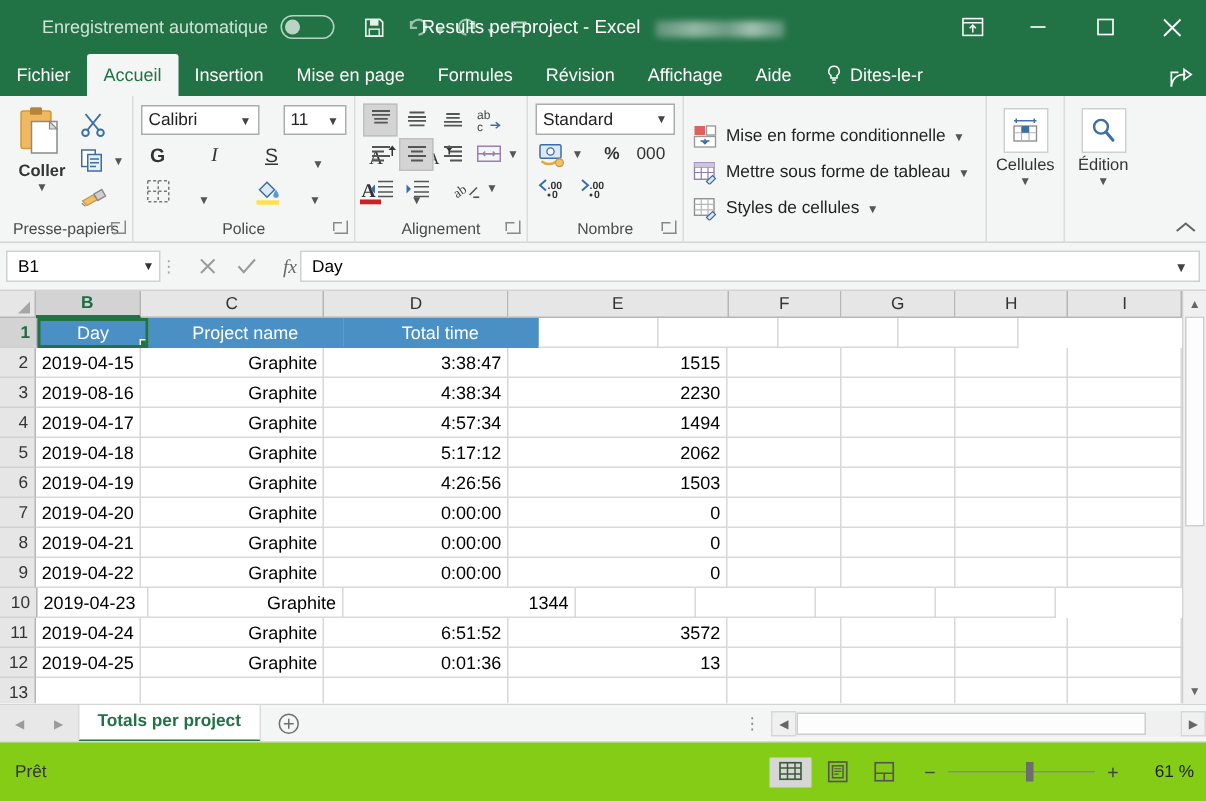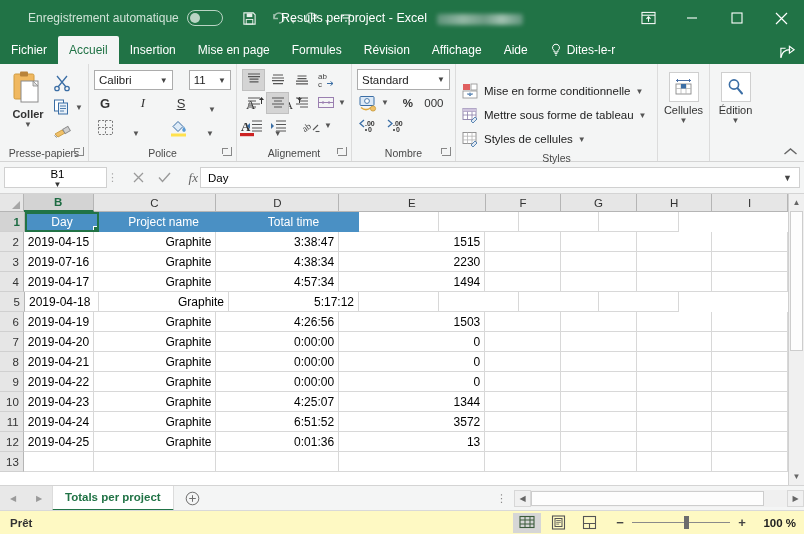--- a/index.html
+++ b/index.html
@@ -141,21 +141,21 @@
   .big-lbl { font-size: 11px; color: #333; margin-top: 2px; }
   .ribbon-collapse { position: absolute; right: 6px; bottom: 4px; color: #666; }
 
   
   .formulabar {
     height: 32px; background: #f4f5f5; display: flex; align-items: center;
     padding: 0 4px; flex: none; border-bottom: 1px solid #d4d4d4;
   }
   .namebox {
     width: 103px; height: 21px; background: #fff; border: 1px solid #d0d0d0;
-    display: flex; align-items: center; padding: 0 3px 0 7px; font-size: 11.5px; color: #000; flex-direction: column;
+    display: flex; align-items: center; padding: 0 3px 0 7px; font-size: 11.5px; color: #000;
   }
   .namebox .nv { flex: 1; }
   .fb-sep { width: 10px; text-align: center; color: #a6a6a6; font-size: 11px; letter-spacing:0; }
   .fb-btns { display: flex; align-items: center; gap: 0px; }
   .fb-btn { width: 27px; height: 22px; display: flex; align-items: center; justify-content: flex-end;
             color: #9a9a9a; font-size: 13px; }
   .fb-input {
     flex: 1; height: 21px; background: #fff; border: 1px solid #d0d0d0; border-left: 1px solid #d0d0d0;
     display: flex; align-items: center; padding: 0 4px 0 7px; font-size: 11.5px; color: #000;
     margin-left: 2px;
@@ -236,22 +236,22 @@
   .sheet-ellipsis { margin-left: auto; color:#8a8a8a; font-size: 11px; letter-spacing: 1px; padding-right: 6px;}
   .hscroll-area { width: 290px; height: 17px; display: flex; align-items: center; }
   .hs-btn { width: 17px; height: 17px; background: #f0f0f0; border: 1px solid #d7d7d7;
             display:flex; align-items:center; justify-content:center; color:#666; font-size:8px;}
   .hs-track { flex: 1; height: 17px; background: #f0f0f0; position: relative; }
   .hs-thumb { position: absolute; left:0; top:1px; bottom:1px; width: 233px;
               background:#fdfdfd; border: 1px solid #cdcdcd; }
 
   
   .statusbar {
-    height: 24px; background: #fef9c3; display: flex; align-items: center;
-    flex: none; border-top: 1px solid #d9d9d9; font-size: 11.5px; color: #333; font-weight: bold;
+    height: 40px; background: #84cc16; display: flex; align-items: center;
+    flex: none; border-top: 1px solid #d9d9d9; font-size: 11.5px; color: #333;
   }
   .status-text { padding-left: 10px; }
   .status-right { margin-left: auto; display: flex; align-items: center; padding-right: 8px; gap: 3px; }
   .viewbtn { width: 28px; height: 20px; display: flex; align-items: center; justify-content: center; color:#444;}
   .viewbtn.sel { background: #d6d6d6; }
   .zoom-ctl { display: flex; align-items: center; gap: 6px; margin-left: 8px; }
   .zoom-sign { font-size: 13px; color: #444; width: 12px; text-align:center;}
   .zoom-track { width: 98px; height: 1px; background: #8a8a8a; position: relative; }
   .zoom-thumb { position: absolute; left: 52px; top: -6px; width: 5px; height: 13px; background: #6d6d6d; }
   .zoom-pct { width: 42px; text-align: right; font-size: 11.5px; color: #222; }
@@ -664,23 +664,20 @@
             <svg width="17" height="16" viewBox="0 0 17 16">
                 <rect x="1" y="1.5" width="13" height="11" fill="#fff" stroke="#8a8a8a" stroke-width="0.9"></rect>
                 <path d="M1 5.2h13M1 8.9h13M5.5 1.5v11M10 1.5v11" stroke="#b5b5b5" stroke-width="0.8"></path>
                 <path d="M9 14l4-4 2 2-4 4z" fill="#dfe8f2" stroke="#3b6ea5" stroke-width="0.8"></path>
               </svg>
           </span>
           <span>Styles de cellules</span>
           <span class="mini-caret">▼</span>
         </div>
       </div>
-      <div class="rgroup-name">
-        <span>Styles</span>
-      </div>
     </div>
 
     <div class="rgroup g-cells">
       <div class="rgroup-body">
         <div class="big-btn">
           <span class="big-icon-box">
             <svg width="21" height="20" viewBox="0 0 21 20">
                 <path d="M3 3.5h15M4.5 2v3M16.5 2v3" stroke="#4a6fa5" stroke-width="1"></path>
                 <rect x="3" y="7" width="15" height="10" fill="#fff" stroke="#8a8a8a" stroke-width="0.9"></rect>
                 <path d="M3 11.5h15M8 7v10M13 7v10" stroke="#b5b5b5" stroke-width="0.8"></path>
@@ -779,21 +776,21 @@
             <div class="cell r" style="width:130px">Graphite</div>
             <div class="cell r" style="width:130px">3:38:47</div>
             <div class="cell r" style="width:155px">1515</div>
             <div class="cell" style="width:80px"></div>
             <div class="cell" style="width:80px"></div>
             <div class="cell" style="width:80px"></div>
             <div class="cell" style="width:80px"></div>
           </div>
           <div class="grow">
             <div class="rowhead">3</div>
-            <div class="cell l" style="width:74px">2019-07-16</div>
+            <div class="cell l" style="width:74px">2019-08-16</div>
             <div class="cell r" style="width:130px">Graphite</div>
             <div class="cell r" style="width:130px">4:38:34</div>
             <div class="cell r" style="width:155px">2230</div>
             <div class="cell" style="width:80px"></div>
             <div class="cell" style="width:80px"></div>
             <div class="cell" style="width:80px"></div>
             <div class="cell" style="width:80px"></div>
           </div>
           <div class="grow">
             <div class="rowhead">4</div>
@@ -804,20 +801,21 @@
             <div class="cell" style="width:80px"></div>
             <div class="cell" style="width:80px"></div>
             <div class="cell" style="width:80px"></div>
             <div class="cell" style="width:80px"></div>
           </div>
           <div class="grow">
             <div class="rowhead">5</div>
             <div class="cell l" style="width:74px">2019-04-18</div>
             <div class="cell r" style="width:130px">Graphite</div>
             <div class="cell r" style="width:130px">5:17:12</div>
+            <div class="cell r" style="width:155px">2062</div>
             <div class="cell" style="width:80px"></div>
             <div class="cell" style="width:80px"></div>
             <div class="cell" style="width:80px"></div>
             <div class="cell" style="width:80px"></div>
           </div>
           <div class="grow">
             <div class="rowhead">6</div>
             <div class="cell l" style="width:74px">2019-04-19</div>
             <div class="cell r" style="width:130px">Graphite</div>
             <div class="cell r" style="width:130px">4:26:56</div>
@@ -857,21 +855,20 @@
             <div class="cell r" style="width:155px">0</div>
             <div class="cell" style="width:80px"></div>
             <div class="cell" style="width:80px"></div>
             <div class="cell" style="width:80px"></div>
             <div class="cell" style="width:80px"></div>
           </div>
           <div class="grow">
             <div class="rowhead">10</div>
             <div class="cell l" style="width:74px">2019-04-23</div>
             <div class="cell r" style="width:130px">Graphite</div>
-            <div class="cell r" style="width:130px">4:25:07</div>
             <div class="cell r" style="width:155px">1344</div>
             <div class="cell" style="width:80px"></div>
             <div class="cell" style="width:80px"></div>
             <div class="cell" style="width:80px"></div>
             <div class="cell" style="width:80px"></div>
           </div>
           <div class="grow">
             <div class="rowhead">11</div>
             <div class="cell l" style="width:74px">2019-04-24</div>
             <div class="cell r" style="width:130px">Graphite</div>
@@ -960,18 +957,18 @@
             <rect x="1.5" y="1.5" width="12" height="12" fill="none" stroke="#555" stroke-width="1.1"></rect>
             <path d="M1.5 8.5h12M7.5 8.5v5" stroke="#555" stroke-width="1.1"></path>
           </svg>
       </div>
       <div class="zoom-ctl">
         <span class="zoom-sign">−</span>
         <div class="zoom-track">
           <div class="zoom-thumb"></div>
         </div>
         <span class="zoom-sign">+</span>
-        <span class="zoom-pct">100 %</span>
+        <span class="zoom-pct">61 %</span>
       </div>
     </div>
   </div>
 
 </div>
 
 </body></html>

